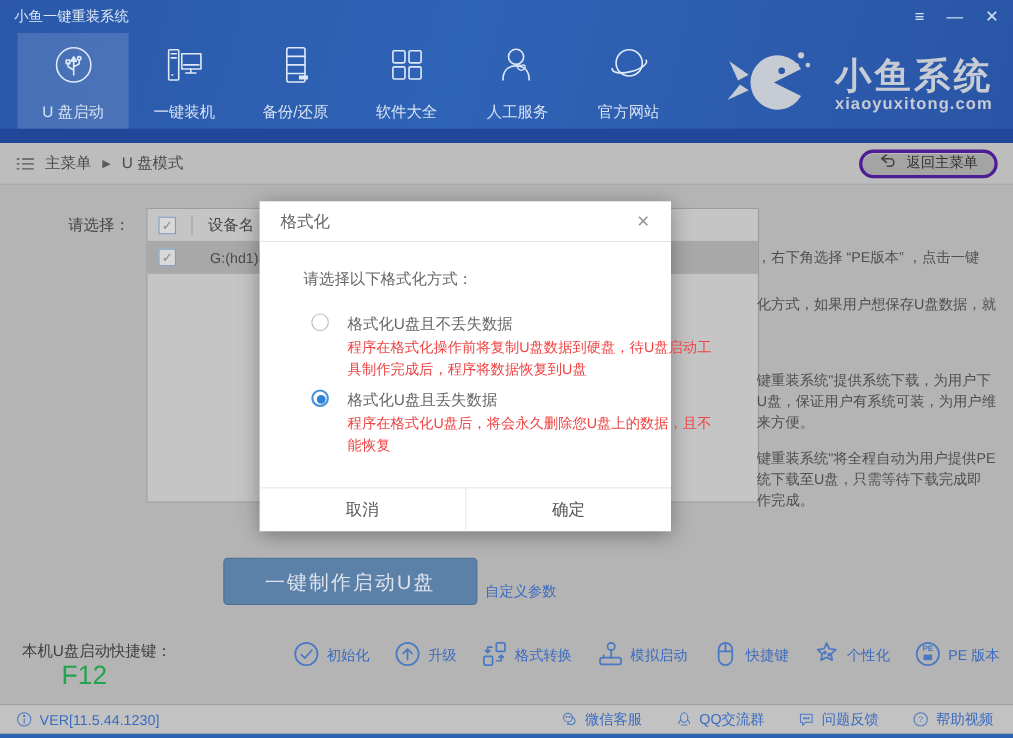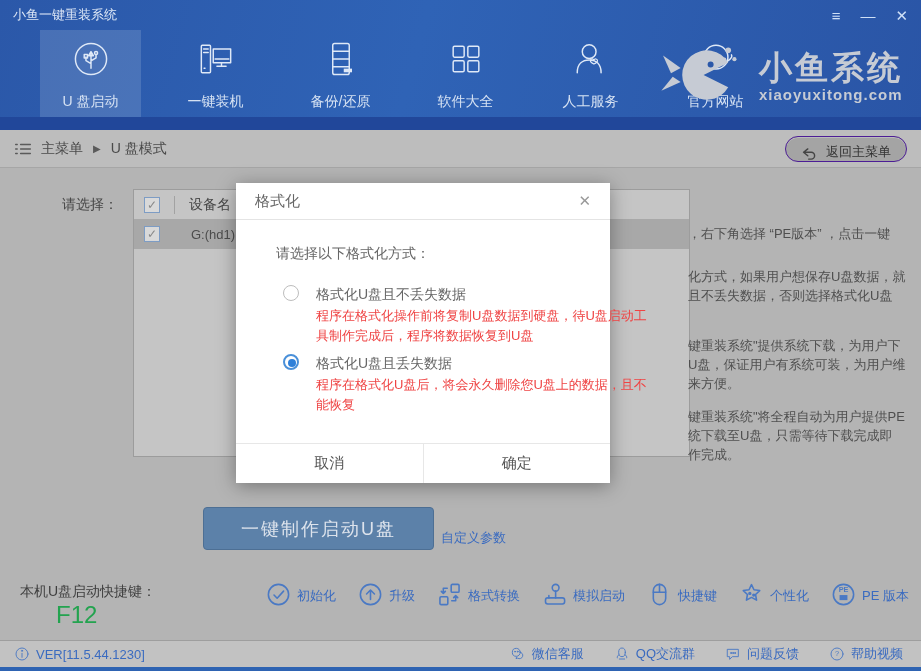--- a/index.html
+++ b/index.html
@@ -9,33 +9,33 @@
 
   
   .header { position:absolute; top:0; left:0; right:0; height:130px;
     background:linear-gradient(105deg,#2b58a9 0%, #2f63b6 45%, #2a55a6 100%); }
   .header-strip { position:absolute; bottom:0; left:0; right:0; height:13px; background:#21479a; }
   .titlebar { height:30px; display:flex; align-items:center; padding:0 13px; }
   .title { font-size:13px; color:#dde7f6; }
   .win-controls { margin-left:auto; display:flex; gap:20px; align-items:center; }
   .wc { color:#cfe0f7; font-size:15px; line-height:1; cursor:default; }
   .nav { position:absolute; top:30px; left:16px; display:flex; }
-  .nav-item { width:101px; height:88px; display:flex; flex-direction:column; align-items:center; justify-content:center; gap:9px; color:#d6e2f3; font-size:14px;margin-left:24px; }
+  .nav-item { width:101px; height:88px; display:flex; flex-direction:column; align-items:center; justify-content:center; gap:9px; color:#d6e2f3; font-size:14px; }
   .nav-item.active { background:rgba(255,255,255,0.14); }
   .nav-item svg { width:44px; height:44px; stroke:#dfe9f7; fill:none; stroke-width:1.6; stroke-linecap:round; stroke-linejoin:round; }
   .logo { position:absolute; top:38px; right:18px; display:flex; align-items:center; gap:20px; color:#c6cbd4; }
   .logo-text .logo-name { font-size:33px; font-weight:bold; letter-spacing:3px; line-height:1.05; }
   .logo-text .logo-domain { font-size:15px; font-weight:bold; letter-spacing:1px; }
 
   
   .breadcrumb-bar { position:absolute; top:130px; left:0; right:0; height:38px; background:#bdbdbd; border-bottom:1px solid #a6a6a6; display:flex; align-items:center; padding:0 14px; color:#4a4a4a; font-size:14px; }
   .breadcrumb-bar .crumb { margin-right:10px; }
   .bc-sep { font-size:10px; color:#5a5a5a; margin-right:10px; }
   .list-glyph { width:18px; height:16px; margin-right:9px; stroke:#5a5a5a; fill:none; stroke-width:1.6; stroke-linecap:round; }
-  .back-btn { margin-left:auto; height:26px; border-radius:13px; background:#a4a4a4; border:1px solid #4c1d95; color:#333; display:flex; align-items:flex-end; gap:8px; padding:0 15px; font-size:13px; box-shadow:inset 0 1px 0 rgba(255,255,255,.25); }
+  .back-btn { margin-left:auto; height:26px; border-radius:13px; background:#a4a4a4; border:3px solid #4c1d95; color:#333; display:flex; align-items:flex-start; gap:8px; padding:0 15px; font-size:13px; box-shadow:inset 0 1px 0 rgba(255,255,255,.25); }
   .back-btn svg { width:17px; height:14px; stroke:#444; fill:none; stroke-width:1.7; stroke-linecap:round; stroke-linejoin:round; }
 
   
   .select-label { position:absolute; left:62px; top:196px; font-size:14px; color:#474747; }
   .listbox { position:absolute; left:133px; top:189px; width:557px; height:268px; background:#c5c5c5; border:1px solid #9c9c9c; }
   .list-header { height:29px; display:flex; align-items:center; }
   .list-row { height:30px; display:flex; align-items:center; background:#a8a8a8; }
   .checkbox { width:16px; height:16px; margin-left:10px; border:1px solid #7d9cc4; background:#d9d9d9; color:#8a8a8a; font-size:12px; line-height:14px; text-align:center; }
   .col-div { width:1px; height:18px; background:#a2a2a2; margin:0 14px; }
   .col-header { font-size:14px; color:#474747; }
@@ -194,21 +194,20 @@
     </div>
     <div class="list-row">
       <span class="checkbox">✓</span>
       <span class="row-name">G:(hd1)Ki</span>
     </div>
   </div>
 
   <div class="fragments">
     <span style="top:225px">，右下角选择 “PE版本” ，点击一键</span>
     <span style="top:268px">化方式，如果用户想保存U盘数据，就</span>
-    <span style="top:287px">且不丢失数据，否则选择格式化U盘</span>
     <span style="top:337px">键重装系统"提供系统下载，为用户下</span>
     <span style="top:356px">U盘，保证用户有系统可装，为用户维</span>
     <span style="top:375px">来方便。</span>
     <span style="top:408px">键重装系统"将全程自动为用户提供PE</span>
     <span style="top:427px">统下载至U盘，只需等待下载完成即</span>
     <span style="top:446px">作完成。</span>
   </div>
 
   <div class="make-btn">一键制作启动U盘</div>
   <a class="custom-link">自定义参数</a>

